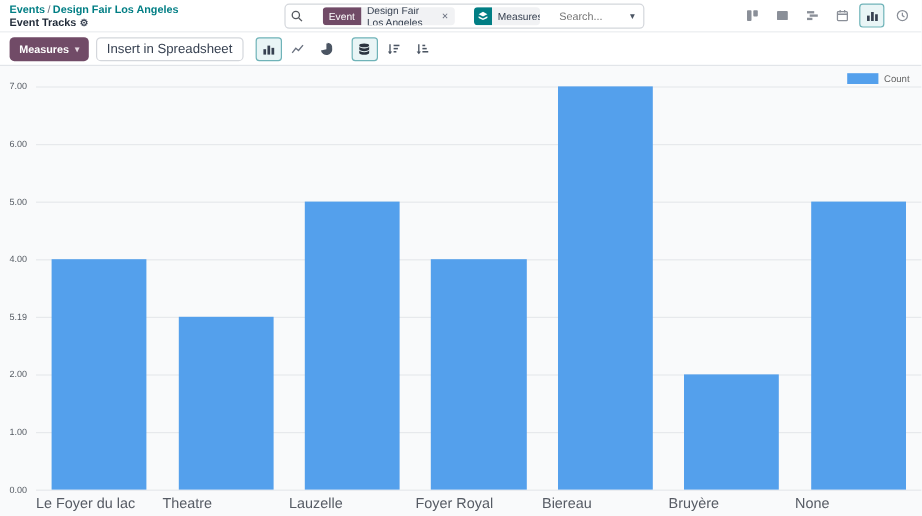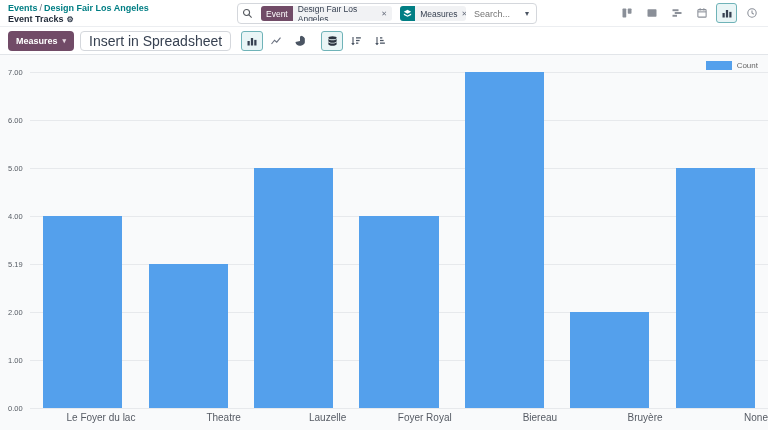--- a/index.html
+++ b/index.html
@@ -10,21 +10,21 @@
   .row1 { position:relative; height:27px; background:#fff; border-bottom:1px solid #eceef1;
     display:flex; align-items:center; }
   .crumbs { position:absolute; left:8px; top:3px; line-height:11px; font-size:9px; }
   .crumb-line1 { color:#017e84; font-weight:bold; }
   .crumb-line1 .sep { color:#6b7280; font-weight:normal; padding:0 2px; }
   .crumb-line2 { color:#1f2937; font-weight:bold; display:flex; align-items:center; gap:3px; }
   .gear { font-size:8px; color:#374151; cursor:pointer; }
 
   .searchbar { position:absolute; left:237px; top:3px; width:300px; height:21px;
     background:#fff; border:1px solid #d4d7dc; border-radius:4px;
-    display:flex; align-items:center; padding:0 4px; gap:8px; }
+    display:flex; align-items:center; padding:0 4px; gap:16px; }
   .searchbar svg { flex:0 0 auto; }
   .facet { display:flex; align-items:stretch; background:#f1f2f4; border-radius:3px;
     overflow:hidden; height:15px; font-size:8.5px; }
   .facet-tag { background:#714B67; color:#fff; display:flex; align-items:center; padding:0 5px; }
   .facet-icon { background:#017e84; color:#fff; display:flex; align-items:center; padding:0 3px; }
   .facet-val { display:flex; align-items:center; gap:4px; padding:0 5px; color:#374151; }
   .facet-x { color:#6b7280; font-size:7px; cursor:pointer; }
   .search-input { flex:1; border:none; outline:none; font-size:9px; color:#374151;
     background:transparent; min-width:40px; font-family:"Liberation Sans",sans-serif; }
   .search-caret { color:#4b5563; font-size:8px; padding:0 3px; cursor:pointer; }
@@ -34,21 +34,21 @@
     border:1px solid transparent; border-radius:3px; cursor:pointer; }
   .vbtn.active { border-color:#6fb3b8; background:#e9f5f6; }
 
   
   .row2 { height:28px; background:#fff; border-bottom:1px solid #e2e5e9;
     display:flex; align-items:center; padding:0 8px; gap:6px; }
   .btn-measures { background:#714B67; color:#fff; font-size:9px; font-weight:bold;
     border:none; border-radius:4px; height:20px; padding:0 8px; display:flex;
     align-items:center; gap:5px; cursor:pointer; font-family:"Liberation Sans",sans-serif;justify-content:space-between; }
   .btn-measures .caret { font-size:7px; color:#e7d9e2; }
-  .btn-sheet { background:#fff; color:#374151; font-size:14px; border:1px solid #d4d7dc;
+  .btn-sheet { background:#fff; color:#374151; font-size:11px; border:1px solid #d4d7dc;
     border-radius:4px; height:20px; padding:0 8px; cursor:pointer;
     font-family:"Liberation Sans",sans-serif; }
   .ibtn { width:22px; height:20px; display:flex; align-items:center; justify-content:center;
     border:1px solid transparent; border-radius:3px; cursor:pointer; background:transparent; }
   .ibtn.active { border-color:#6fb3b8; background:#e9f5f6; }
   .igroup { display:flex; align-items:center; gap:2px; margin-left:4px; }
 
   
   .chart-section { position:relative; height:374px; }
   .legend { position:absolute; top:6px; right:10px; display:flex; align-items:center; gap:5px;
@@ -57,21 +57,21 @@
   .plot-wrap { position:absolute; top:17px; left:0; right:0; height:336px;padding-left:16px; }
   .plot { position:absolute; left:30px; right:0; top:0; bottom:0; }
   .grid-line { position:absolute; left:0; right:0; height:0; border-top:1px solid #e7e9ec; }
   .y-tick { position:absolute; left:8px; width:20px; font-size:7.5px; color:#555b63;
     transform:translateY(-50%); }
   .bars { position:absolute; left:0; right:0; top:0; bottom:0; display:flex;
     align-items:flex-end; }
   .slot { flex:1; height:100%; display:flex; align-items:flex-end; justify-content:center; }
   .bar { width:75%; background:#54a0ec; }
   .x-labels { position:absolute; left:30px; right:0; top:357px; display:flex; }
-  .x-label { flex:1; text-align:right; font-size:10px; color:#565b64; }
+  .x-label { flex:1; text-align:left; font-size:12px; color:#565b64; }
 </style>
 </head>
 <body>
 
 <div class="row1">
   <div class="crumbs">
     <div class="crumb-line1">
       <span>Events</span><span class="sep">/</span><span>Design Fair Los Angeles</span>
     </div>
     <div class="crumb-line2">

